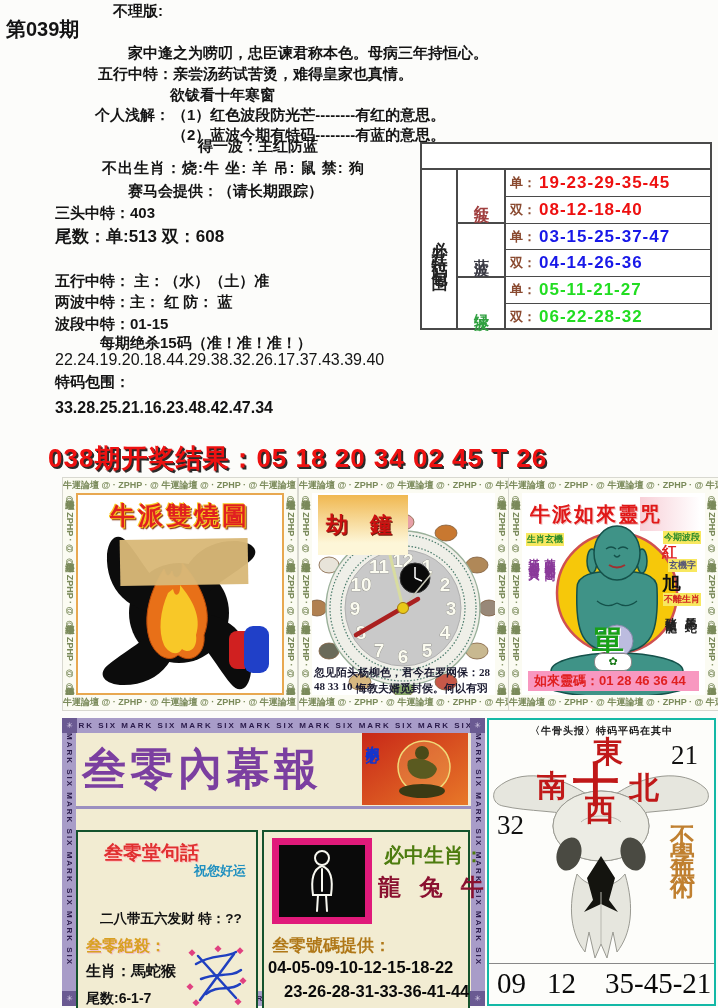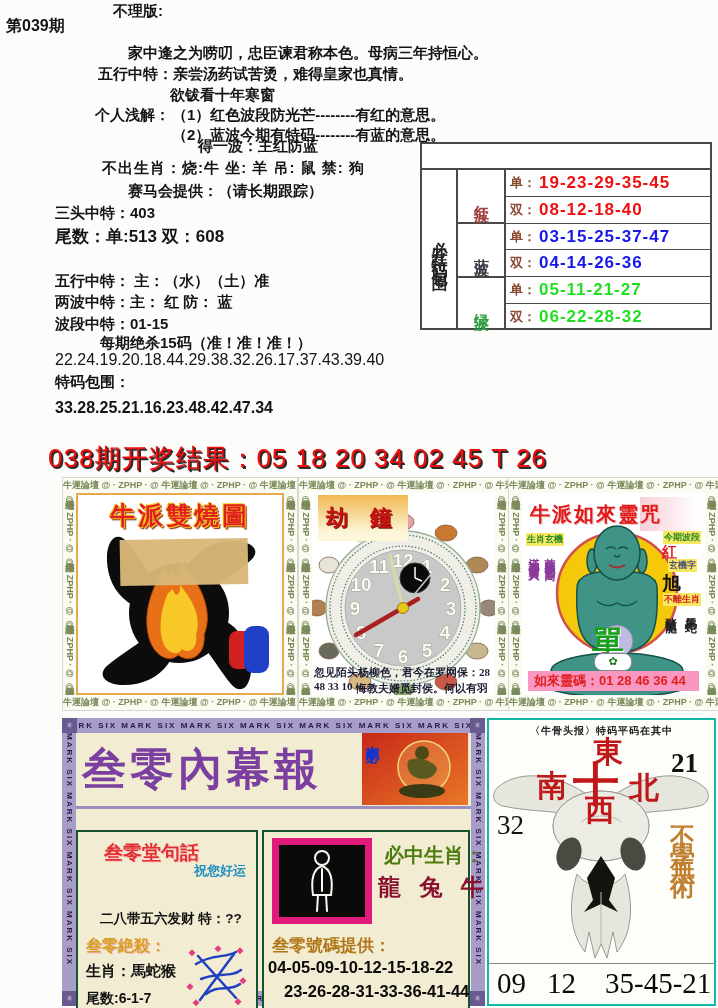--- a/index.html
+++ b/index.html
@@ -18,33 +18,33 @@
   .wt-wave:last-child{border-bottom:none;}
   .wt-wave span{writing-mode:vertical-rl;text-orientation:upright;font-size:15px;font-weight:bold;letter-spacing:3px;}
   .wt-vals{flex:1;display:flex;flex-direction:column;}
   .wt-row{flex:1;display:flex;align-items:center;border-bottom:1px solid #4a4a4a;padding-left:4px;}
   .wt-row:last-child{border-bottom:none;}
   .wt-row .lbl{font-size:13px;font-weight:bold;color:#8a4a30;margin-right:3px;}
   .wt-row .val{font-size:17px;font-weight:bold;letter-spacing:1px;}
   .c-red{color:#ee1010;} .c-blue{color:#1818e8;} .c-green{color:#22dd22;}
   .w-red{color:#a04040;} .w-blue{color:#3a3a44;} .w-green{color:#30a040;}
   
-  .banner{position:absolute;left:48px;top:441px;font-size:26px;font-weight:400;color:#ee1111;
+  .banner{position:absolute;left:48px;top:441px;font-size:26px;font-weight:700;color:#ee1111;
           letter-spacing:1px;text-shadow:2px 2px 0 #2a2a2a,1px 1px 0 #801010;}
   
   .panel{position:absolute;top:478px;height:232px;background:#fff;box-shadow:0 0 0 1px #d8d8d0;}
   .pstrip-h{position:absolute;left:0;right:0;height:15px;overflow:hidden;font-size:9px;line-height:15px;
             color:#7a8a5a;font-weight:bold;white-space:nowrap;background:#fbfbf2;}
   .pstrip-v{position:absolute;top:15px;bottom:15px;width:13px;overflow:hidden;font-size:9px;
             color:#7a8a5a;font-weight:bold;background:#fbfbf2;writing-mode:vertical-rl;line-height:13px;}
   .pinner{position:absolute;left:13px;top:15px;right:13px;bottom:15px;background:#fff;overflow:hidden;}
   .burn-inner{border:2px solid #e8a850;}
   .ptitle1{position:absolute;left:0;right:0;top:4px;text-align:center;font-size:25px;font-weight:900;color:#e02020;
            letter-spacing:3px;text-shadow:1px 1px 0 #f8c820,-1px -1px 0 #f8c820,2px 2px 1px #803010;}
-  .ptitle2{position:absolute;left:6px;top:2px;padding:8px 8px;font-size:22px;font-weight:900;color:#cc1010;
+  .ptitle2{position:absolute;left:6px;top:2px;padding:15px 8px;font-size:22px;font-weight:900;color:#cc1010;
            letter-spacing:8px;background:linear-gradient(180deg,#f0b850,#fdf6d8 80%);text-shadow:1px 1px 0 #702010;}
   .ptitle3{position:absolute;left:8px;top:8px;font-size:20px;font-weight:900;color:#e01818;letter-spacing:2px;text-shadow:1px 1px 0 #f0c0c0;}
   .tanrect{position:absolute;left:42px;top:44px;width:128px;height:46px;background:#d8b878;transform:rotate(-1deg);opacity:.96;}
   .cap-red{position:absolute;left:151px;top:136px;width:16px;height:38px;background:#d02020;border-radius:8px 0 0 8px;}
   .cap-blue{position:absolute;left:166px;top:131px;width:25px;height:47px;background:#2040c8;border-radius:9px;}
   .clock-line{position:absolute;font-family:"Liberation Serif",serif;font-size:11px;font-weight:bold;color:#1a1a30;}
   .pink-fade{position:absolute;left:118px;top:4px;width:60px;height:34px;background:linear-gradient(to right,#f8d0d8,#ffffff);}
   .minilabel{position:absolute;font-size:9px;font-weight:bold;padding:0 1px;background:#f8e860;}
   .vcol{position:absolute;writing-mode:vertical-rl;text-orientation:upright;font-size:11px;font-weight:bold;color:#8a3a9a;letter-spacing:2px;}
   .zcol{writing-mode:vertical-rl;text-orientation:upright;font-size:12px;font-weight:bold;color:#222;letter-spacing:2px;}
@@ -74,21 +74,21 @@
   .motto{position:absolute;right:14px;top:86px;writing-mode:vertical-rl;text-orientation:upright;font-size:25px;
          color:#c08030;letter-spacing:16px;font-weight:bold;z-index:3;}
   .sbot{position:absolute;left:0;right:0;bottom:0;height:40px;border-top:1px solid #888;z-index:4;background:#fdfdfa;}
   .sbot span{position:absolute;font-family:"Liberation Serif",serif;font-size:29px;color:#0a0a0a;top:3px;}
 </style>
 </head>
 <body>
 
 <div class="page">
 
-  <div class="abs" style="left:6px;top:16px;font-size:16px;font-weight:900;">第039期</div>
+  <div class="abs" style="left:6px;top:16px;font-size:20px;font-weight:900;">第039期</div>
   <div class="abs hd" style="left:113px;top:2px;">不理版:</div>
   <div class="abs hd" style="left:128px;top:44px;">家中逢之为唠叨，忠臣谏君称本色。母病三年持恒心。</div>
   <div class="abs hd" style="left:98px;top:65px;">五行中特：亲尝汤药试苦烫，难得皇家也真情。</div>
   <div class="abs hd" style="left:170px;top:86px;">欲钹看十年寒窗</div>
   <div class="abs hd" style="left:95px;top:106px;">个人浅解：</div>
   <div class="abs hd" style="left:172px;top:106px;">（1）红色波段防光芒--------有红的意思。</div>
   <div class="abs hd" style="left:172px;top:126px;">（2）蓝波今期有特码--------有蓝的意思。</div>
   <div class="abs hd" style="left:198px;top:137px;">得一波：主红防蓝</div>
   <div class="abs hd" style="left:102px;top:159px;letter-spacing:1px;">不出生肖：烧:牛 坐: 羊 吊: 鼠 禁: 狗</div>
   <div class="abs hd" style="left:128px;top:182px;">赛马会提供：（请长期跟踪）</div>
@@ -376,21 +376,21 @@
       <g stroke="#b8b8b0" stroke-width="1" fill="none">
         <path d="M92,60 C100,52 124,52 132,60"></path>
         <path d="M112,130 L112,182"></path>
       </g>
     </svg>
     <div class="compass" style="left:104px;top:12px;font-size:30px;">東</div>
     <div class="compass" style="left:84px;top:34px;font-size:46px;">十</div>
     <div class="compass" style="left:48px;top:46px;font-size:30px;">南</div>
     <div class="compass" style="left:140px;top:48px;font-size:30px;">北</div>
     <div class="compass" style="left:96px;top:70px;font-size:30px;">西</div>
-    <div class="snum" style="right:16px;top:28px;font-weight:bold;">21</div>
+    <div class="snum" style="right:16px;top:20px;">21</div>
     <div class="snum" style="left:8px;top:90px;">32</div>
     <div class="motto">不學無術</div>
     <div class="sbot">
       <span style="left:8px;">09</span>
       <span style="left:58px;">12</span>
       <span style="left:116px;">35-45-21</span>
     </div>
   </div>
 
 </div>

